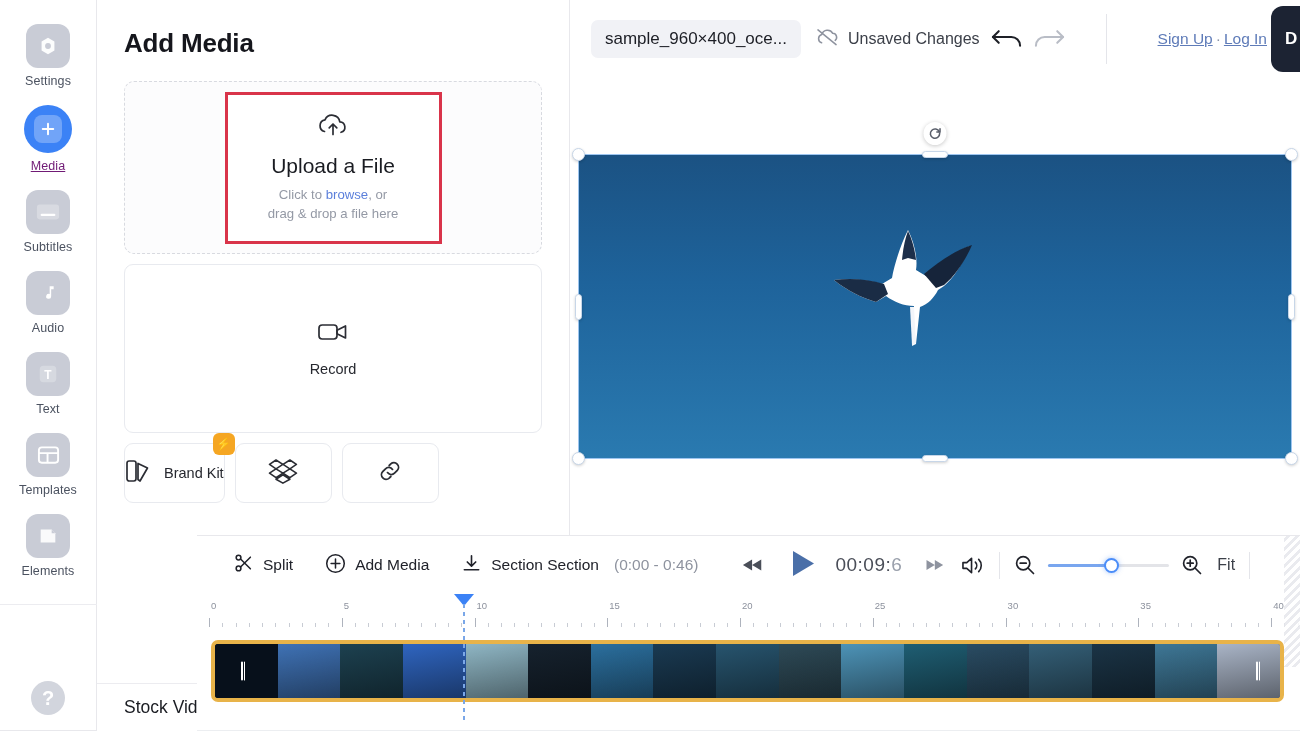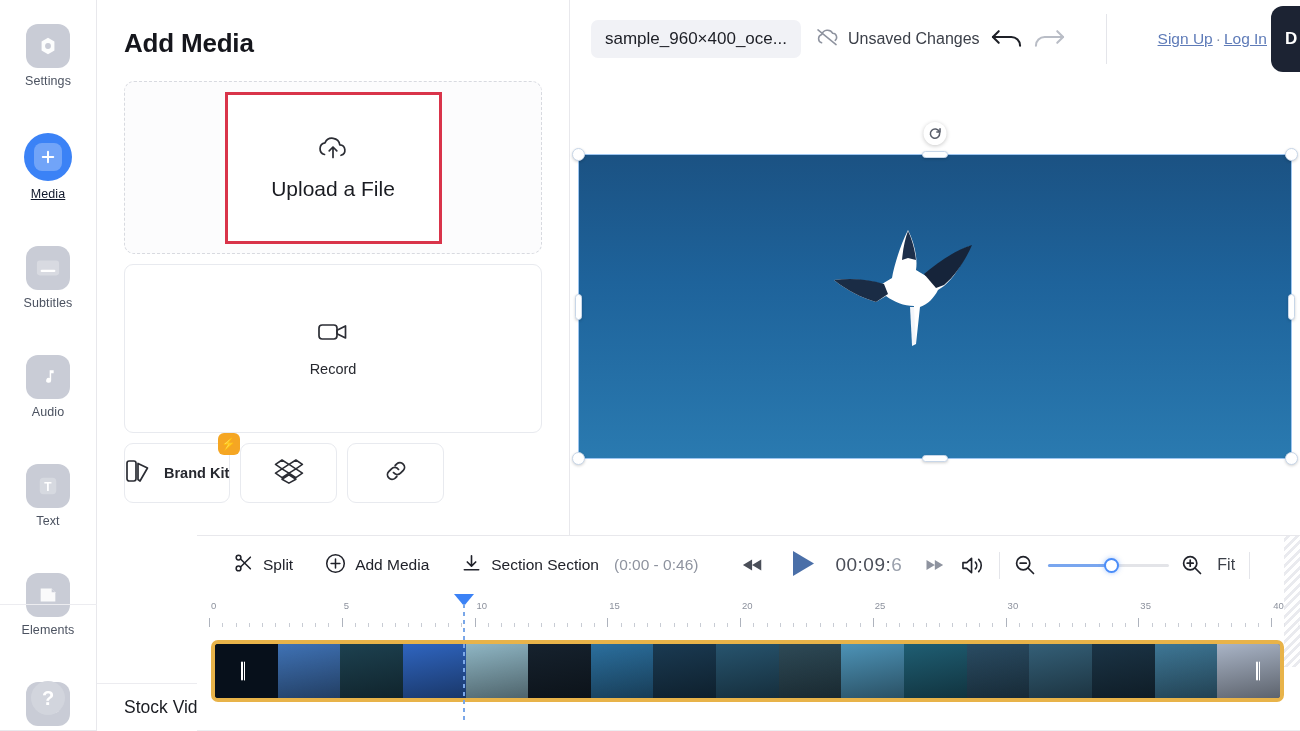--- a/index.html
+++ b/index.html
@@ -8,21 +8,21 @@
     font-family: "Liberation Sans", sans-serif;
     background: #ffffff; overflow: hidden;
   }
   #app { position: relative; width: 1300px; height: 731px; display: flex; }
 
   
   #rail {
     width: 97px; height: 731px; background: #ffffff;
     border-right: 1px solid #e8e8ec;
     display: flex; flex-direction: column; align-items: center;
-    padding-top: 24px; position: relative; flex: 0 0 97px; gap: 28px;
+    padding-top: 24px; position: relative; flex: 0 0 97px;
   }
   .rail-item {
     width: 97px; display: flex; flex-direction: column;
     align-items: center; justify-content: center;
     margin-bottom: 17px; cursor: pointer;
   }
   .rail-glyph {
     width: 44px; height: 44px; border-radius: 12px;
     background: #c9ccd6; display: flex; align-items: center; justify-content: center;
     color: #ffffff; position: relative;
@@ -32,21 +32,21 @@
     background: #3b82f6;
   }
   .rail-item.active .rail-glyph .inner {
     width: 28px; height: 28px; border-radius: 8px;
     background: rgba(255,255,255,0.28);
     display:flex; align-items:center; justify-content:center;
   }
   .rail-label {
     font-size: 12.5px; color: #4b5260; margin-top: 6px; letter-spacing: .1px;
   }
-  .rail-item.active .rail-label { color: #0f172a; text-decoration: underline; }
+  .rail-item.active .rail-label { color: #701a75; text-decoration: underline; }
   #rail-help {
     position: absolute; bottom: 16px; left: 50%; transform: translateX(-50%);
     width: 34px; height: 34px; border-radius: 50%;
     background: #d2d5dd; display:flex; align-items:center; justify-content:center;
     color: #fff; font-size: 20px; font-weight: bold; cursor: pointer;
   }
   #rail-bottom-div {
     position:absolute; bottom: 0; left: 0; width: 97px; height: 1px; background: #e8e8ec;
   }
   #rail-sep {
@@ -81,21 +81,21 @@
   .tile {
     background: #fff; border: 1px solid #e8eaef; border-radius: 9px;
     display: flex; flex-direction: column; align-items: center; justify-content: center;
     cursor: pointer; position: relative;
   }
   .tile.big { height: 169px; flex: 1; }
   .tile-label { font-size: 14.5px; color: #26282f; margin-top: 14px; }
   .tile.wide {
     height: 60px; flex-direction: row; gap: 13px; justify-content: center;
   }
-  .tile.wide .tile-label { margin-top: 0; font-weight: bold; }
+  .tile.wide .tile-label { margin-top: 0; }
   .tile.sq { height: 60px; width: 97px; flex: 0 0 97px; }
   .badge-bolt {
     position: absolute; top: -11px; right: -11px; width: 22px; height: 22px;
     border-radius: 6px; background: #f5a623; display: flex;
     align-items: center; justify-content: center; color: #fff; font-size: 12px;
   }
   #stock-header {
     position: absolute; left: 0; right: 0; bottom: 0;
     display: flex; align-items: center; justify-content: space-between;
     padding: 0 27px 0 27px; height: 48px;
@@ -283,57 +283,61 @@
         <svg width="22" height="22" viewBox="0 0 24 24">
             <rect x="3" y="3" width="18" height="18" rx="4" fill="#ffffff" opacity=".25"></rect>
             <text x="12" y="17.2" font-family="Liberation Sans, sans-serif" font-size="13" font-weight="bold" fill="#ffffff" text-anchor="middle">T</text>
           </svg>
       </div>
       <div class="rail-label">Text</div>
     </div>
 
     <div class="rail-item">
       <div class="rail-glyph">
+        <svg width="23" height="20" viewBox="0 0 24 20">
+            <rect x="2" y="2" width="20" height="16" rx="3" fill="none" stroke="#ffffff" stroke-width="2"></rect>
+            <path d="M2 8h20M11 8v10" stroke="#ffffff" stroke-width="2"></path>
+          </svg>
+      </div>
+      <div class="rail-label">Templates</div>
+    </div>
+
+    <div class="rail-item">
+      <div class="rail-glyph">
         <svg width="22" height="22" viewBox="0 0 24 24">
             <path d="M4 5h12l4 4v10H4z" fill="#ffffff" opacity=".9"></path>
             <path d="M16 5v4h4z" fill="#c9ccd6"></path>
           </svg>
       </div>
       <div class="rail-label">Elements</div>
     </div>
 
-    <div class="rail-item">
-      <div class="rail-glyph">
-        <svg width="23" height="20" viewBox="0 0 24 20">
-            <rect x="2" y="2" width="20" height="16" rx="3" fill="none" stroke="#ffffff" stroke-width="2"></rect>
-            <path d="M2 8h20M11 8v10" stroke="#ffffff" stroke-width="2"></path>
-          </svg>
-      </div>
-      <div class="rail-label">Templates</div>
-    </div>
-
     <div id="rail-sep"></div>
     <div id="rail-help">
       <span>?</span>
     </div>
     <div id="rail-bottom-div"></div>
   </div>
 
   <div id="panel">
     <div id="panel-title">Add Media</div>
 
     <div class="dropzone">
       <div class="dropzone-inner">
         <span>
           <svg width="34" height="27" viewBox="0 0 34 27" fill="none" stroke="#2b2d34" stroke-width="1.7" stroke-linecap="round" stroke-linejoin="round">
             <path d="M8.5 19.5A6 6 0 0 1 9 7.8a7.8 7.8 0 0 1 14.8 2.1 5.3 5.3 0 0 1 1.2 10.4"></path>
             <path d="M17 22.5V12.2M13.2 15.8 17 12l3.8 3.8"></path>
           </svg>
         </span>
         <div class="upload-title">Upload a File</div>
+        <div class="upload-sub">
+          <span>Click to </span><span class="browse">browse</span><span>, or</span><br>
+          <span>drag &amp; drop a file here</span>
+        </div>
       </div>
     </div>
 
     <div class="grid-row">
       <div class="tile big">
         <span>
           <svg width="30" height="22" viewBox="0 0 30 22" fill="none" stroke="#2b2d34" stroke-width="1.7" stroke-linejoin="round">
               <rect x="1" y="4" width="18" height="14" rx="3.2"></rect>
               <path d="M19 9.2 27.5 5v12L19 12.8z"></path>
             </svg>

